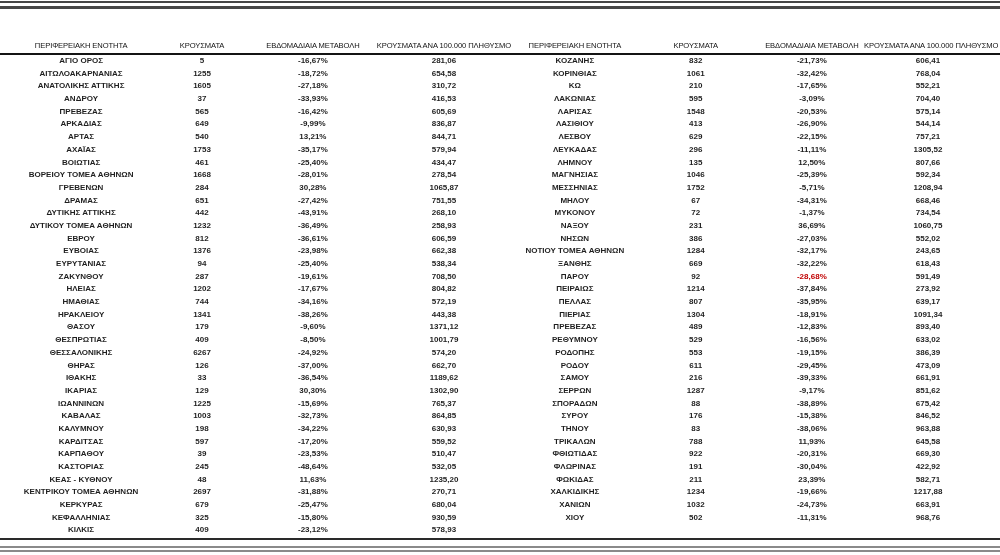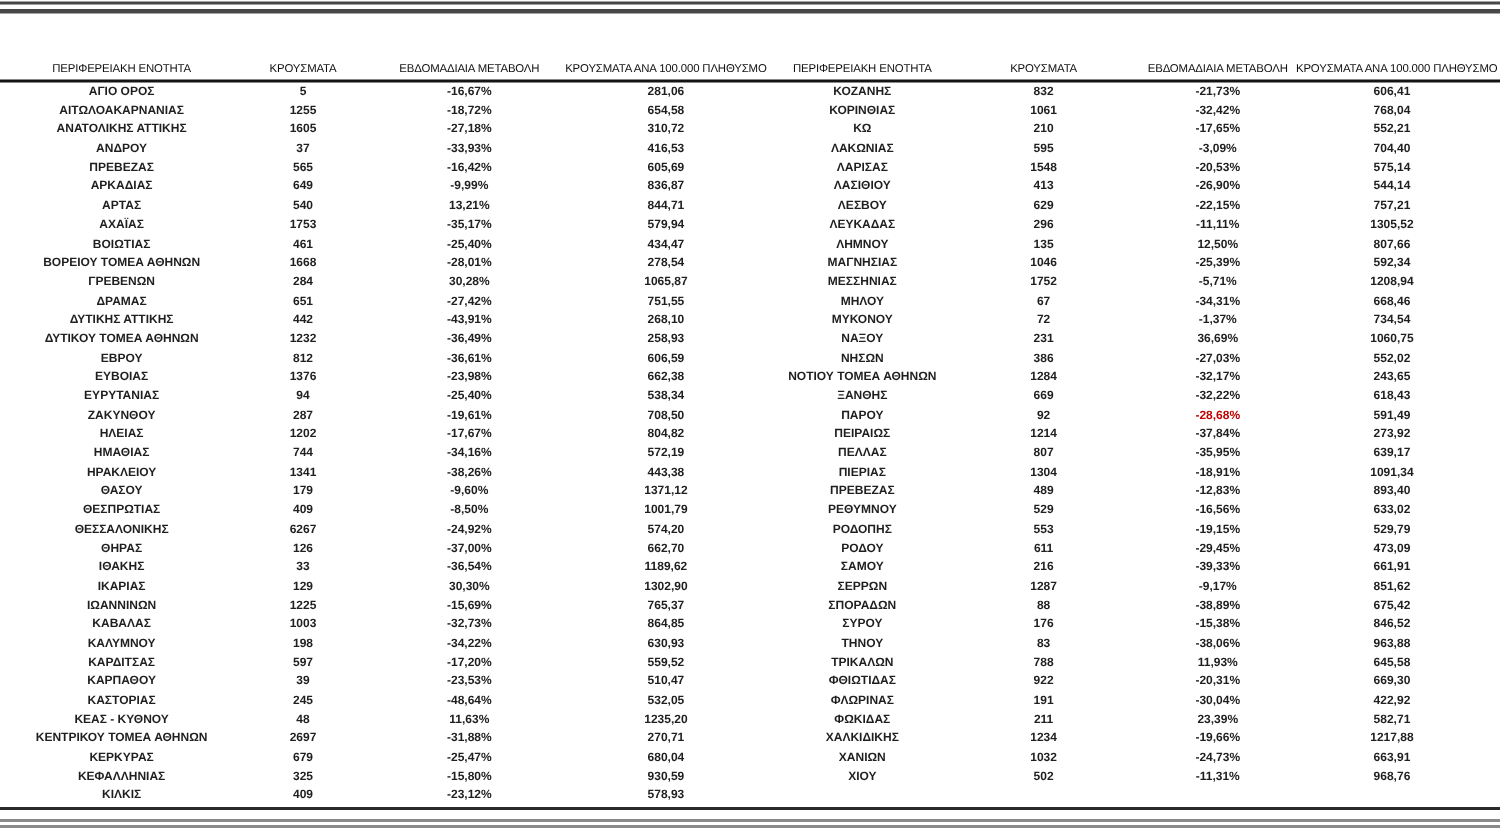--- a/index.html
+++ b/index.html
@@ -413,21 +413,21 @@
           <div class="row">
             <div class="cell c-name">ΡΕΘΥΜΝΟΥ</div>
             <div class="cell c-cases">529</div>
             <div class="cell c-change">-16,56%</div>
             <div class="cell c-per">633,02</div>
           </div>
           <div class="row">
             <div class="cell c-name">ΡΟΔΟΠΗΣ</div>
             <div class="cell c-cases">553</div>
             <div class="cell c-change">-19,15%</div>
-            <div class="cell c-per">529,79</div>
+            <div class="cell c-per">386,39</div>
           </div>
           <div class="row">
             <div class="cell c-name">ΡΟΔΟΥ</div>
             <div class="cell c-cases">611</div>
             <div class="cell c-change">-29,45%</div>
             <div class="cell c-per">473,09</div>
           </div>
           <div class="row">
             <div class="cell c-name">ΣΑΜΟΥ</div>
             <div class="cell c-cases">216</div>

